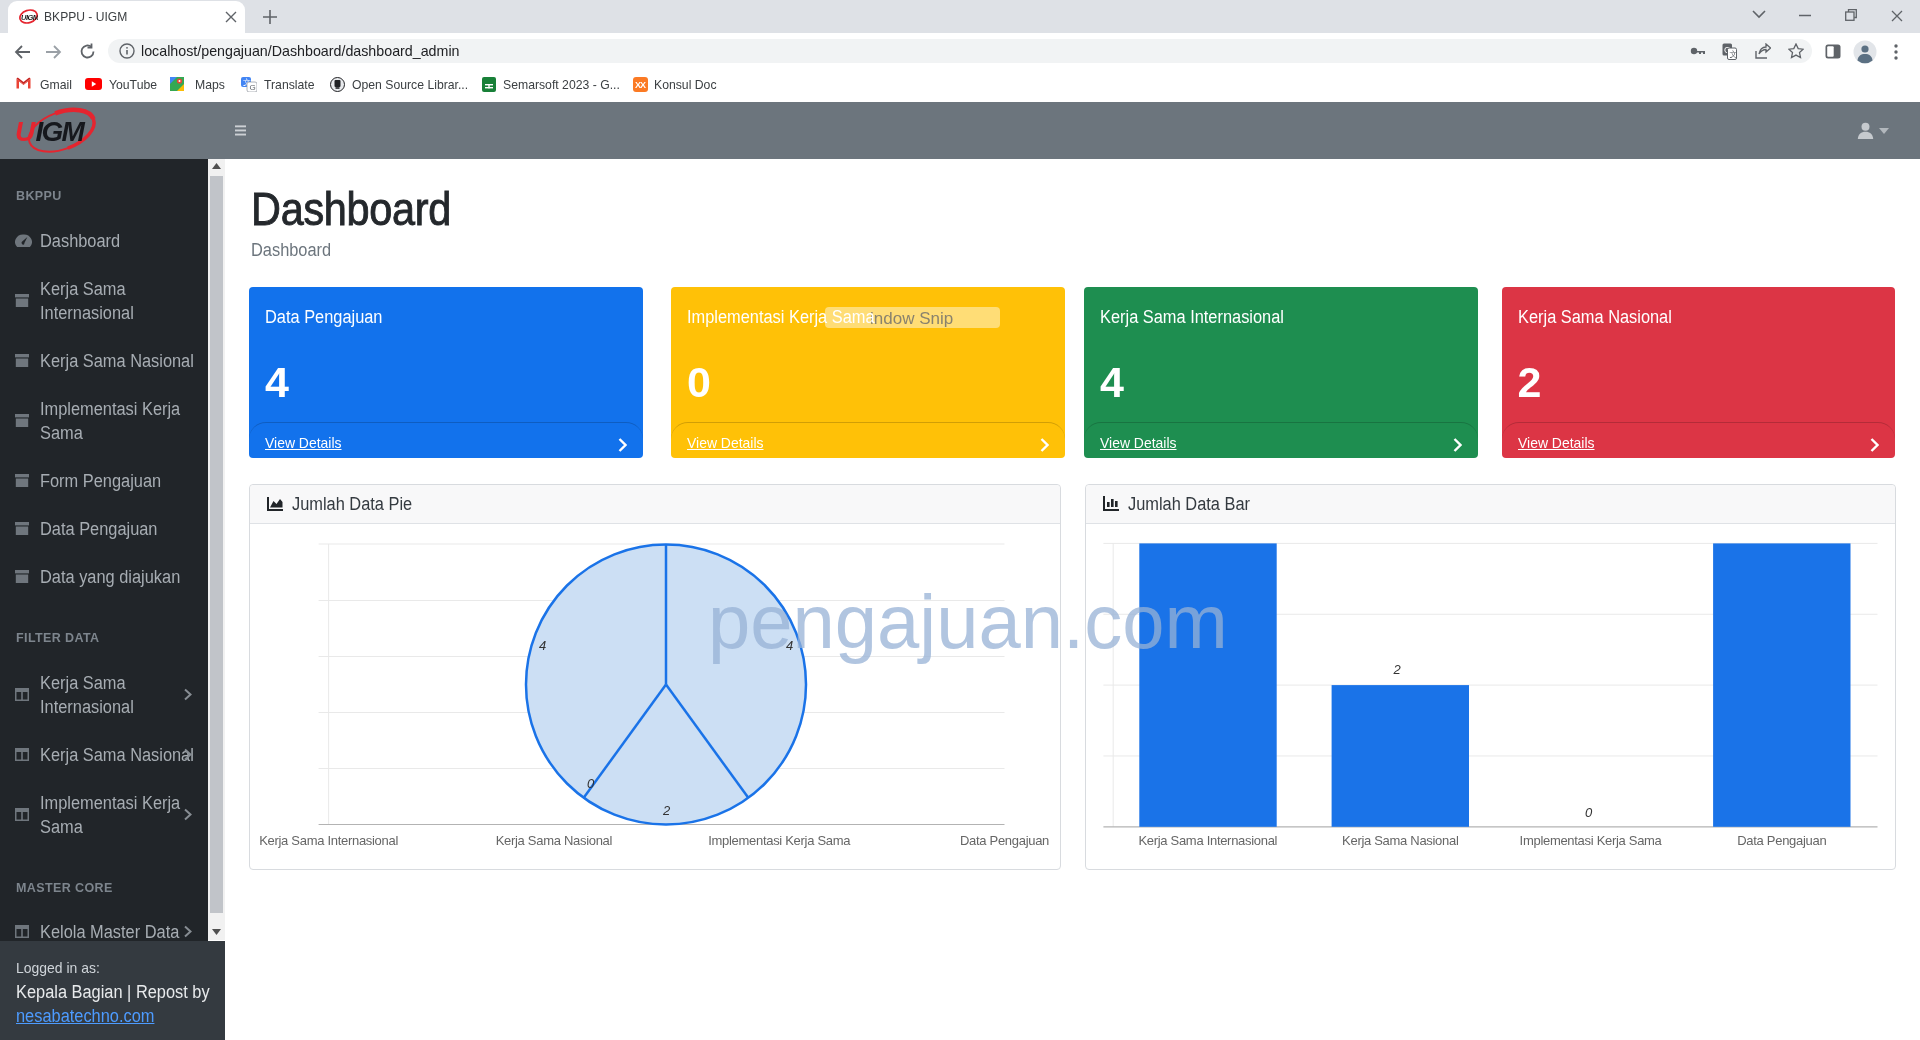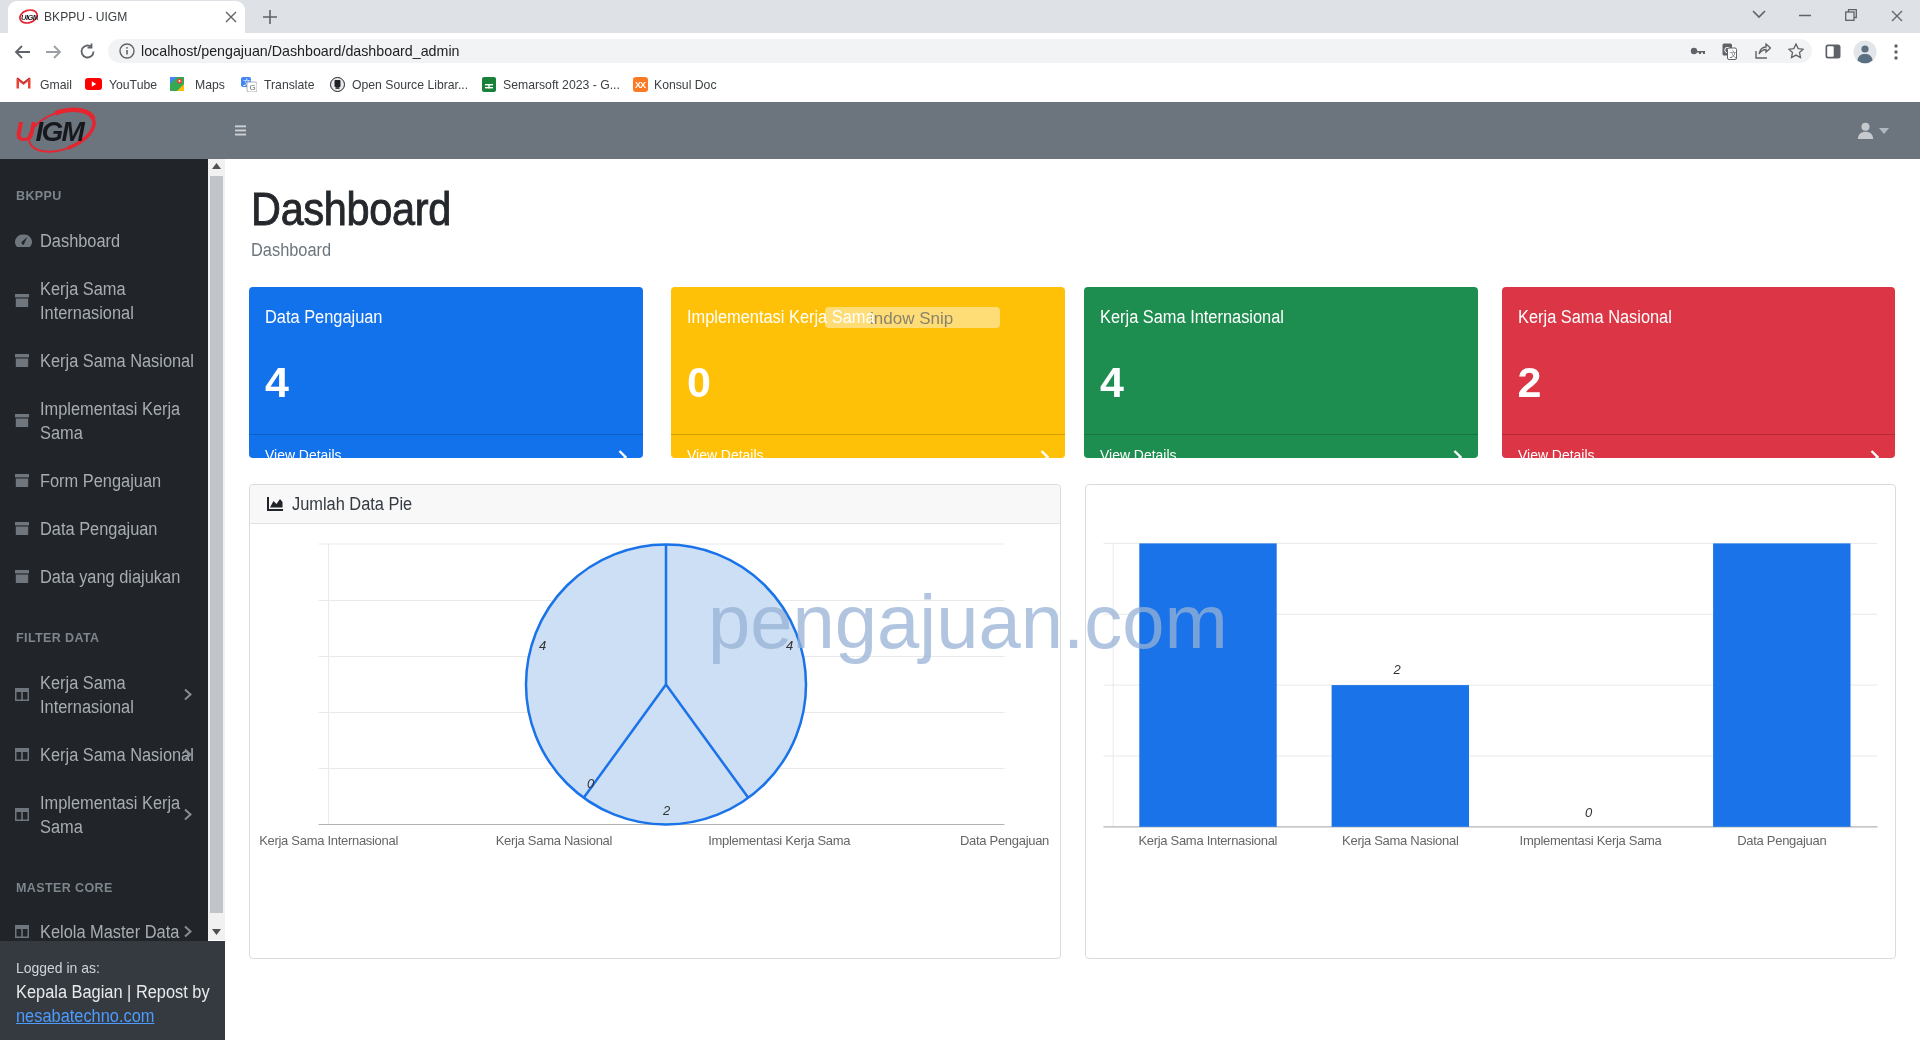--- a/index.html
+++ b/index.html
@@ -31,25 +31,25 @@
   .schev { position:absolute; left:184px; }
 
   #main { left:225px; top:159px; width:1695px; height:881px; background:#fff; }
 
   h1.dash { position:absolute; left:251px; top:182px; font-size:46px; font-weight:400; color:#24282c; letter-spacing:-0.3px; -webkit-text-stroke:0.9px #24282c; transform:scaleX(0.9); transform-origin:left top;}
   .crumb { position:absolute; left:251px; top:240px; font-size:18px; color:#6c757d; transform:scaleX(0.91); transform-origin:left top; }
 
   .statcard { position:absolute; top:287px; width:393px; height:171px; border-radius:4px; color:#fff; }
   .statcard .title { position:absolute; left:16px; top:20px; font-size:18px; transform:scaleX(0.91); transform-origin:left top; }
   .statcard .num { position:absolute; left:16px; font-size:43px; font-weight:bold; }
-  .statcard .foot { position:absolute; left:0; bottom:0; width:100%; height:24px; border-top:1px solid rgba(0,0,0,0.18); }
+  .statcard .foot { position:absolute; left:0; bottom:0; width:100%; height:36px; border-top:1px solid rgba(0,0,0,0.18);border-radius:17px; }
   .statcard .vd { position:absolute; left:16px; top:11px; font-size:15px; color:#fff; text-decoration:underline; display:inline-block; transform:scaleX(0.93); transform-origin:left top;}
   .statcard .chev { position:absolute; right:16px; top:15px; }
 
-  .chartcard { position:absolute; top:484px; height:475px; background:#fff; border:1px solid #d8dbdf; border-radius:4px; }
+  .chartcard { position:absolute; top:484px; height:386px; background:#fff; border:1px solid #d8dbdf; border-radius:4px; }
   .chartcard .hdr { position:absolute; left:0; top:0; width:100%; height:39px; background:#f8f8f9; border-bottom:1px solid #dfe2e6; border-radius:4px 4px 0 0; }
   .chartcard .hdr .t { position:absolute; left:42px; top:9px; font-size:18px; color:#343a40; transform:scaleX(0.91); transform-origin:left top; }
 
   #watermark { left:708px; top:578px; font-size:76px; color:rgba(151,177,214,0.75); letter-spacing:0px; font-weight:normal; }
 </style>
 </head>
 <body>
 <div id="root">
 
   <div id="tabstrip" class="abs"></div>
@@ -363,20 +363,29 @@
       <g font-size="13" fill="#666" text-anchor="middle" letter-spacing="-0.3">
         <text x="78.6" y="321">Kerja Sama Internasional</text>
         <text x="303.9" y="321">Kerja Sama Nasional</text>
         <text x="529.2" y="321">Implementasi Kerja Sama</text>
         <text x="754.5" y="321">Data Pengajuan</text>
       </g>
     </svg>
   </div>
 
   <div class="chartcard" style="left:1084.5px;width:811px">
+    <div class="hdr">
+      <svg style="position:absolute;left:17px;top:11px" width="16" height="15" viewBox="0 0 16 15">
+        <path d="M0 0 H2 V13 H16 V15 H0 Z" fill="#212529"></path>
+        <rect x="4" y="6" width="2.6" height="5" fill="#212529"></rect>
+        <rect x="8" y="3" width="2.6" height="8" fill="#212529"></rect>
+        <rect x="12" y="5" width="2.6" height="6" fill="#212529"></rect>
+      </svg>
+      <div class="t">Jumlah Data Bar</div>
+    </div>
     <svg style="position:absolute;left:0;top:39px" width="809" height="346" viewBox="0 0 809 346">
 
       <g stroke="#e9e9e9" stroke-width="1">
         <line x1="17.4" y1="19.4" x2="791.5" y2="19.4"></line>
         <line x1="17.4" y1="90.25" x2="791.5" y2="90.25"></line>
         <line x1="17.4" y1="161.1" x2="791.5" y2="161.1"></line>
         <line x1="17.4" y1="231.95" x2="791.5" y2="231.95"></line>
         <line x1="27.2" y1="19.4" x2="27.2" y2="302.8"></line>
       </g>
       <line x1="17.4" y1="302.8" x2="791.5" y2="302.8" stroke="#b3b3b3" stroke-width="1.2"></line>

